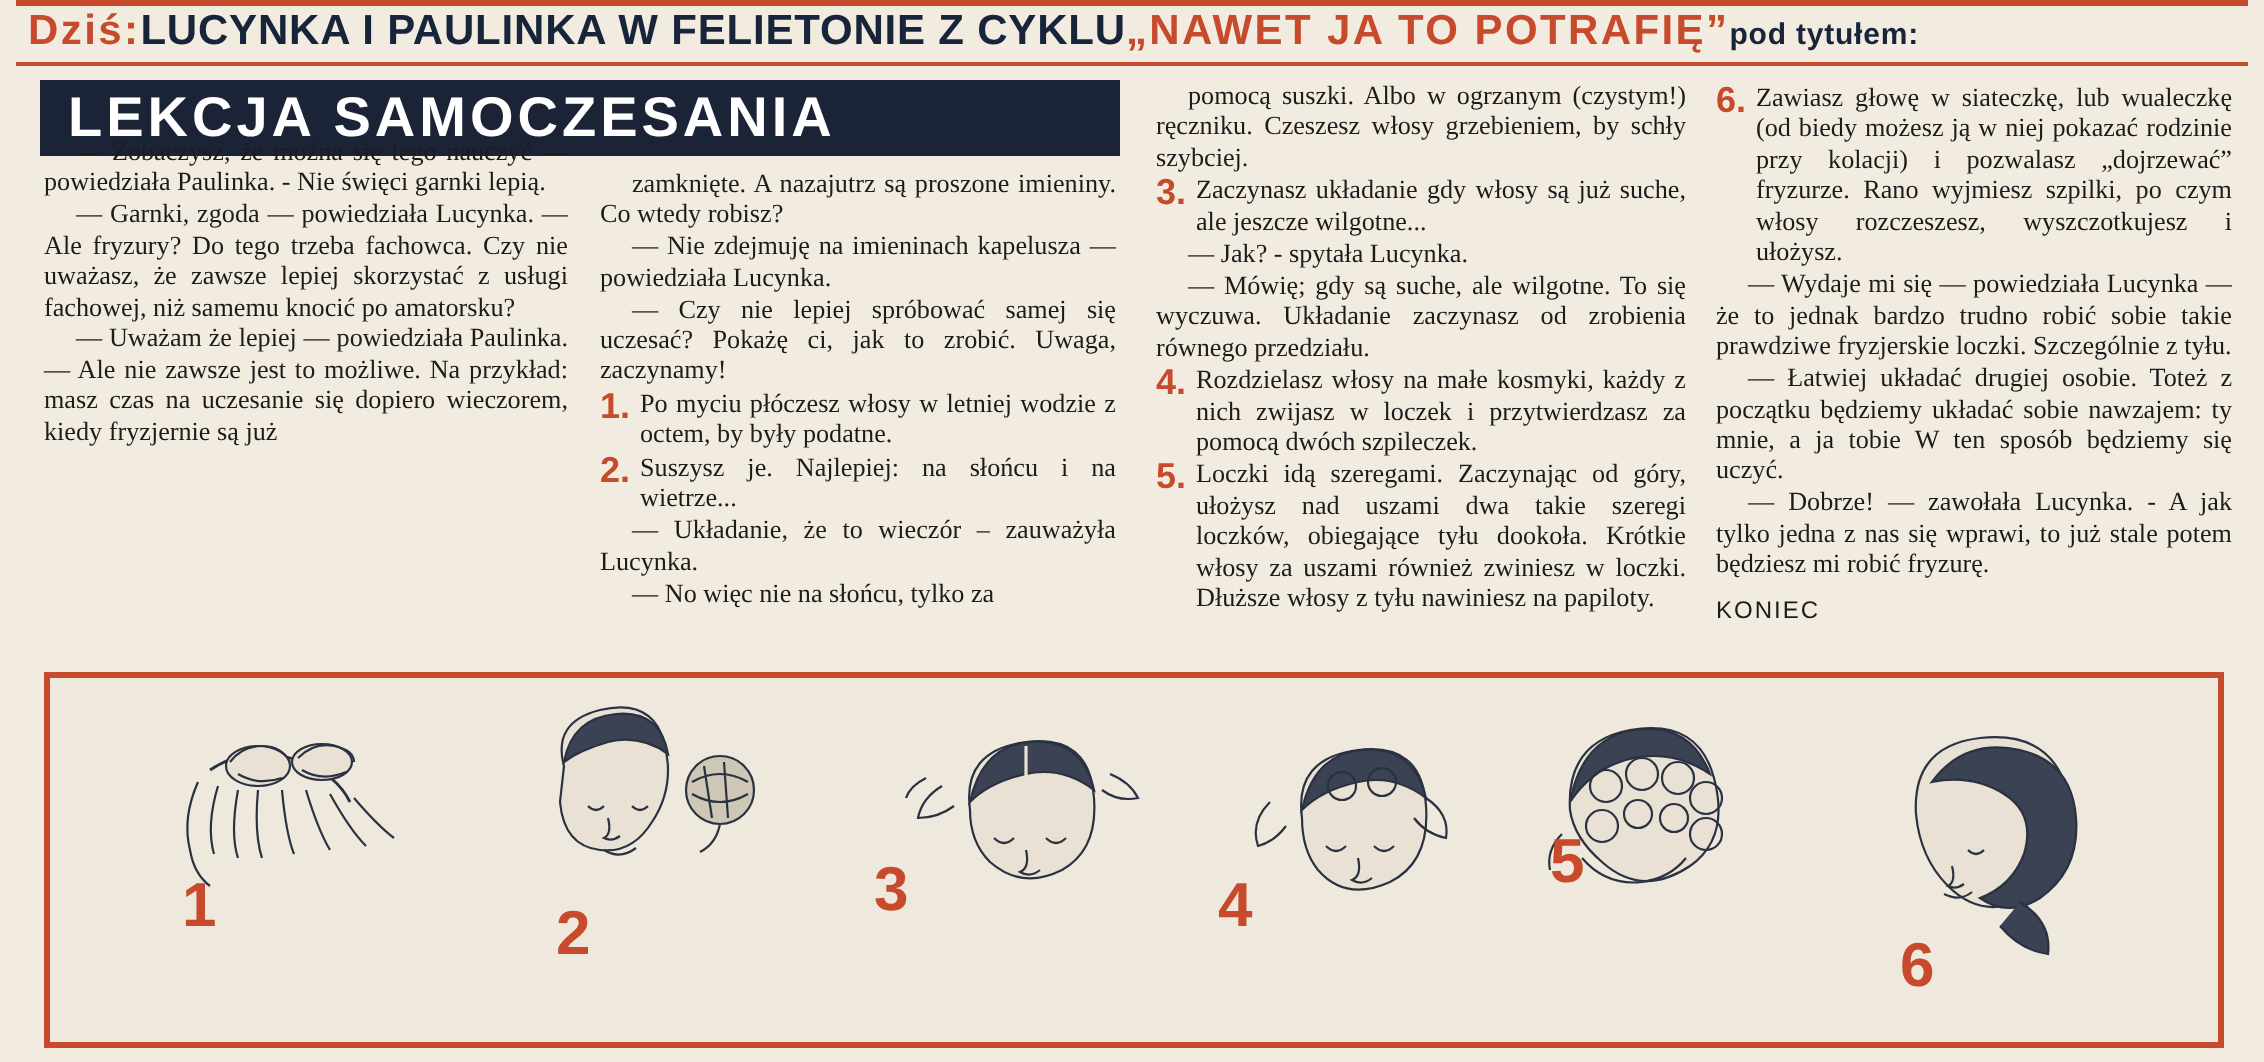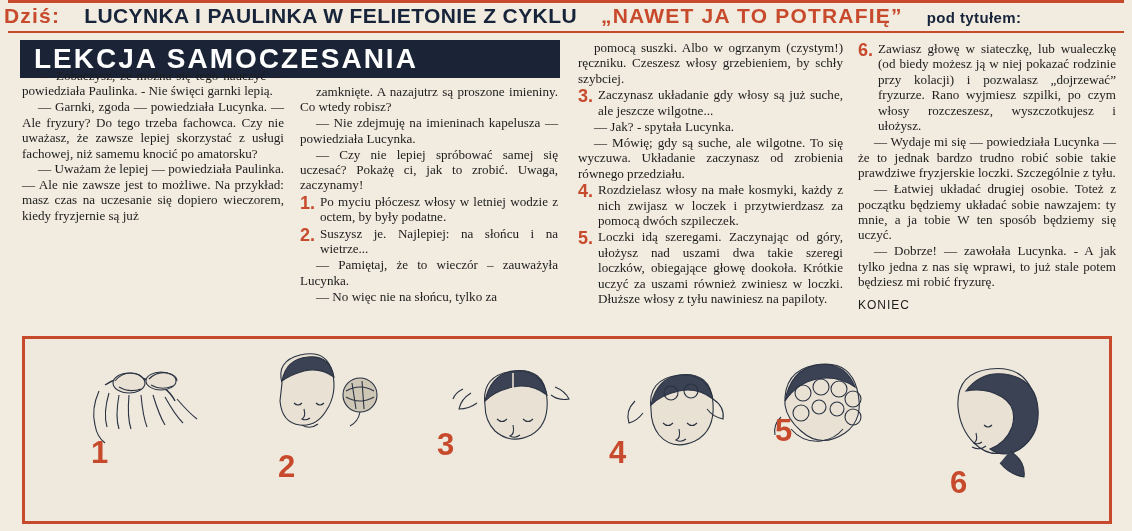--- a/index.html
+++ b/index.html
@@ -28,24 +28,24 @@
     overflow: hidden;
   }
   .banner-rule-top {
     position: absolute;
     left: 8px; top: 0px;
     width: 1116px; height: 3px;
     background: #c84a2c;
   }
   .banner-inner {
     position: absolute;
-    left: 4px; top: 4px;
+    left: 14px; top: 4px;
     display: flex;
     align-items: baseline;
-    gap: 24px;
+    gap: 0;
   }
   .b-red {
     color: #c84a2c;
     font-family: "Liberation Sans", sans-serif;
     font-weight: bold;
     font-size: 21px;
     letter-spacing: 1.2px;
   }
   .b-dark {
     color: #17243a;
@@ -183,42 +183,42 @@
 
     <div class="numitem">
       <span class="num">1.</span>
       <span class="body">Po myciu płóczesz włosy w letniej wodzie z octem, by były podatne.</span>
     </div>
     <div class="numitem">
       <span class="num">2.</span>
       <span class="body">Suszysz je. Najlepiej: na słońcu i na wietrze...</span>
     </div>
 
-    <p>— Pamiętaj, że to wieczór – zauważyła Lucynka.</p>
+    <p>— Układanie, że to wieczór – zauważyła Lucynka.</p>
     <p>— No więc nie na słońcu, tylko za</p>
   </div>
 
   <div class="col" id="col3">
     <p class="nogap">pomocą suszki. Albo w ogrzanym (czystym!) ręczniku. Czeszesz włosy grzebieniem, by schły szybciej.</p>
 
     <div class="numitem">
       <span class="num">3.</span>
       <span class="body">Zaczynasz układanie gdy włosy są już suche, ale jeszcze wilgotne...</span>
     </div>
 
     <p>— Jak? - spytała Lucynka.</p>
     <p>— Mówię; gdy są suche, ale wilgotne. To się wyczuwa. Układanie zaczynasz od zrobienia równego przedziału.</p>
 
     <div class="numitem">
       <span class="num">4.</span>
       <span class="body">Rozdzielasz włosy na małe kosmyki, każdy z nich zwijasz w loczek i przytwierdzasz za pomocą dwóch szpileczek.</span>
     </div>
     <div class="numitem">
       <span class="num">5.</span>
-      <span class="body">Loczki idą szeregami. Zaczynając od góry, ułożysz nad uszami dwa takie szeregi loczków, obiegające głowę dookoła. Krótkie uczyć za uszami również zwiniesz w loczki. Dłuższe włosy z tyłu nawiniesz na papiloty.</span>
+      <span class="body">Loczki idą szeregami. Zaczynając od góry, ułożysz nad uszami dwa takie szeregi loczków, obiegające tyłu dookoła. Krótkie włosy za uszami również zwiniesz w loczki. Dłuższe włosy z tyłu nawiniesz na papiloty.</span>
     </div>
   </div>
 
   <div class="col" id="col4">
     <div class="numitem">
       <span class="num">6.</span>
       <span class="body">Zawiasz głowę w siateczkę, lub wualeczkę (od biedy możesz ją w niej pokazać rodzinie przy kolacji) i pozwalasz „dojrzewać” fryzurze. Rano wyjmiesz szpilki, po czym włosy rozczeszesz, wyszczotkujesz i ułożysz.</span>
     </div>
     <p>— Wydaje mi się — powiedziała Lucynka — że to jednak bardzo trudno robić sobie takie prawdziwe fryzjerskie loczki. Szczególnie z tyłu.</p>
     <p>— Łatwiej układać drugiej osobie. Toteż z początku będziemy układać sobie nawzajem: ty mnie, a ja tobie W ten sposób będziemy się uczyć.</p>

